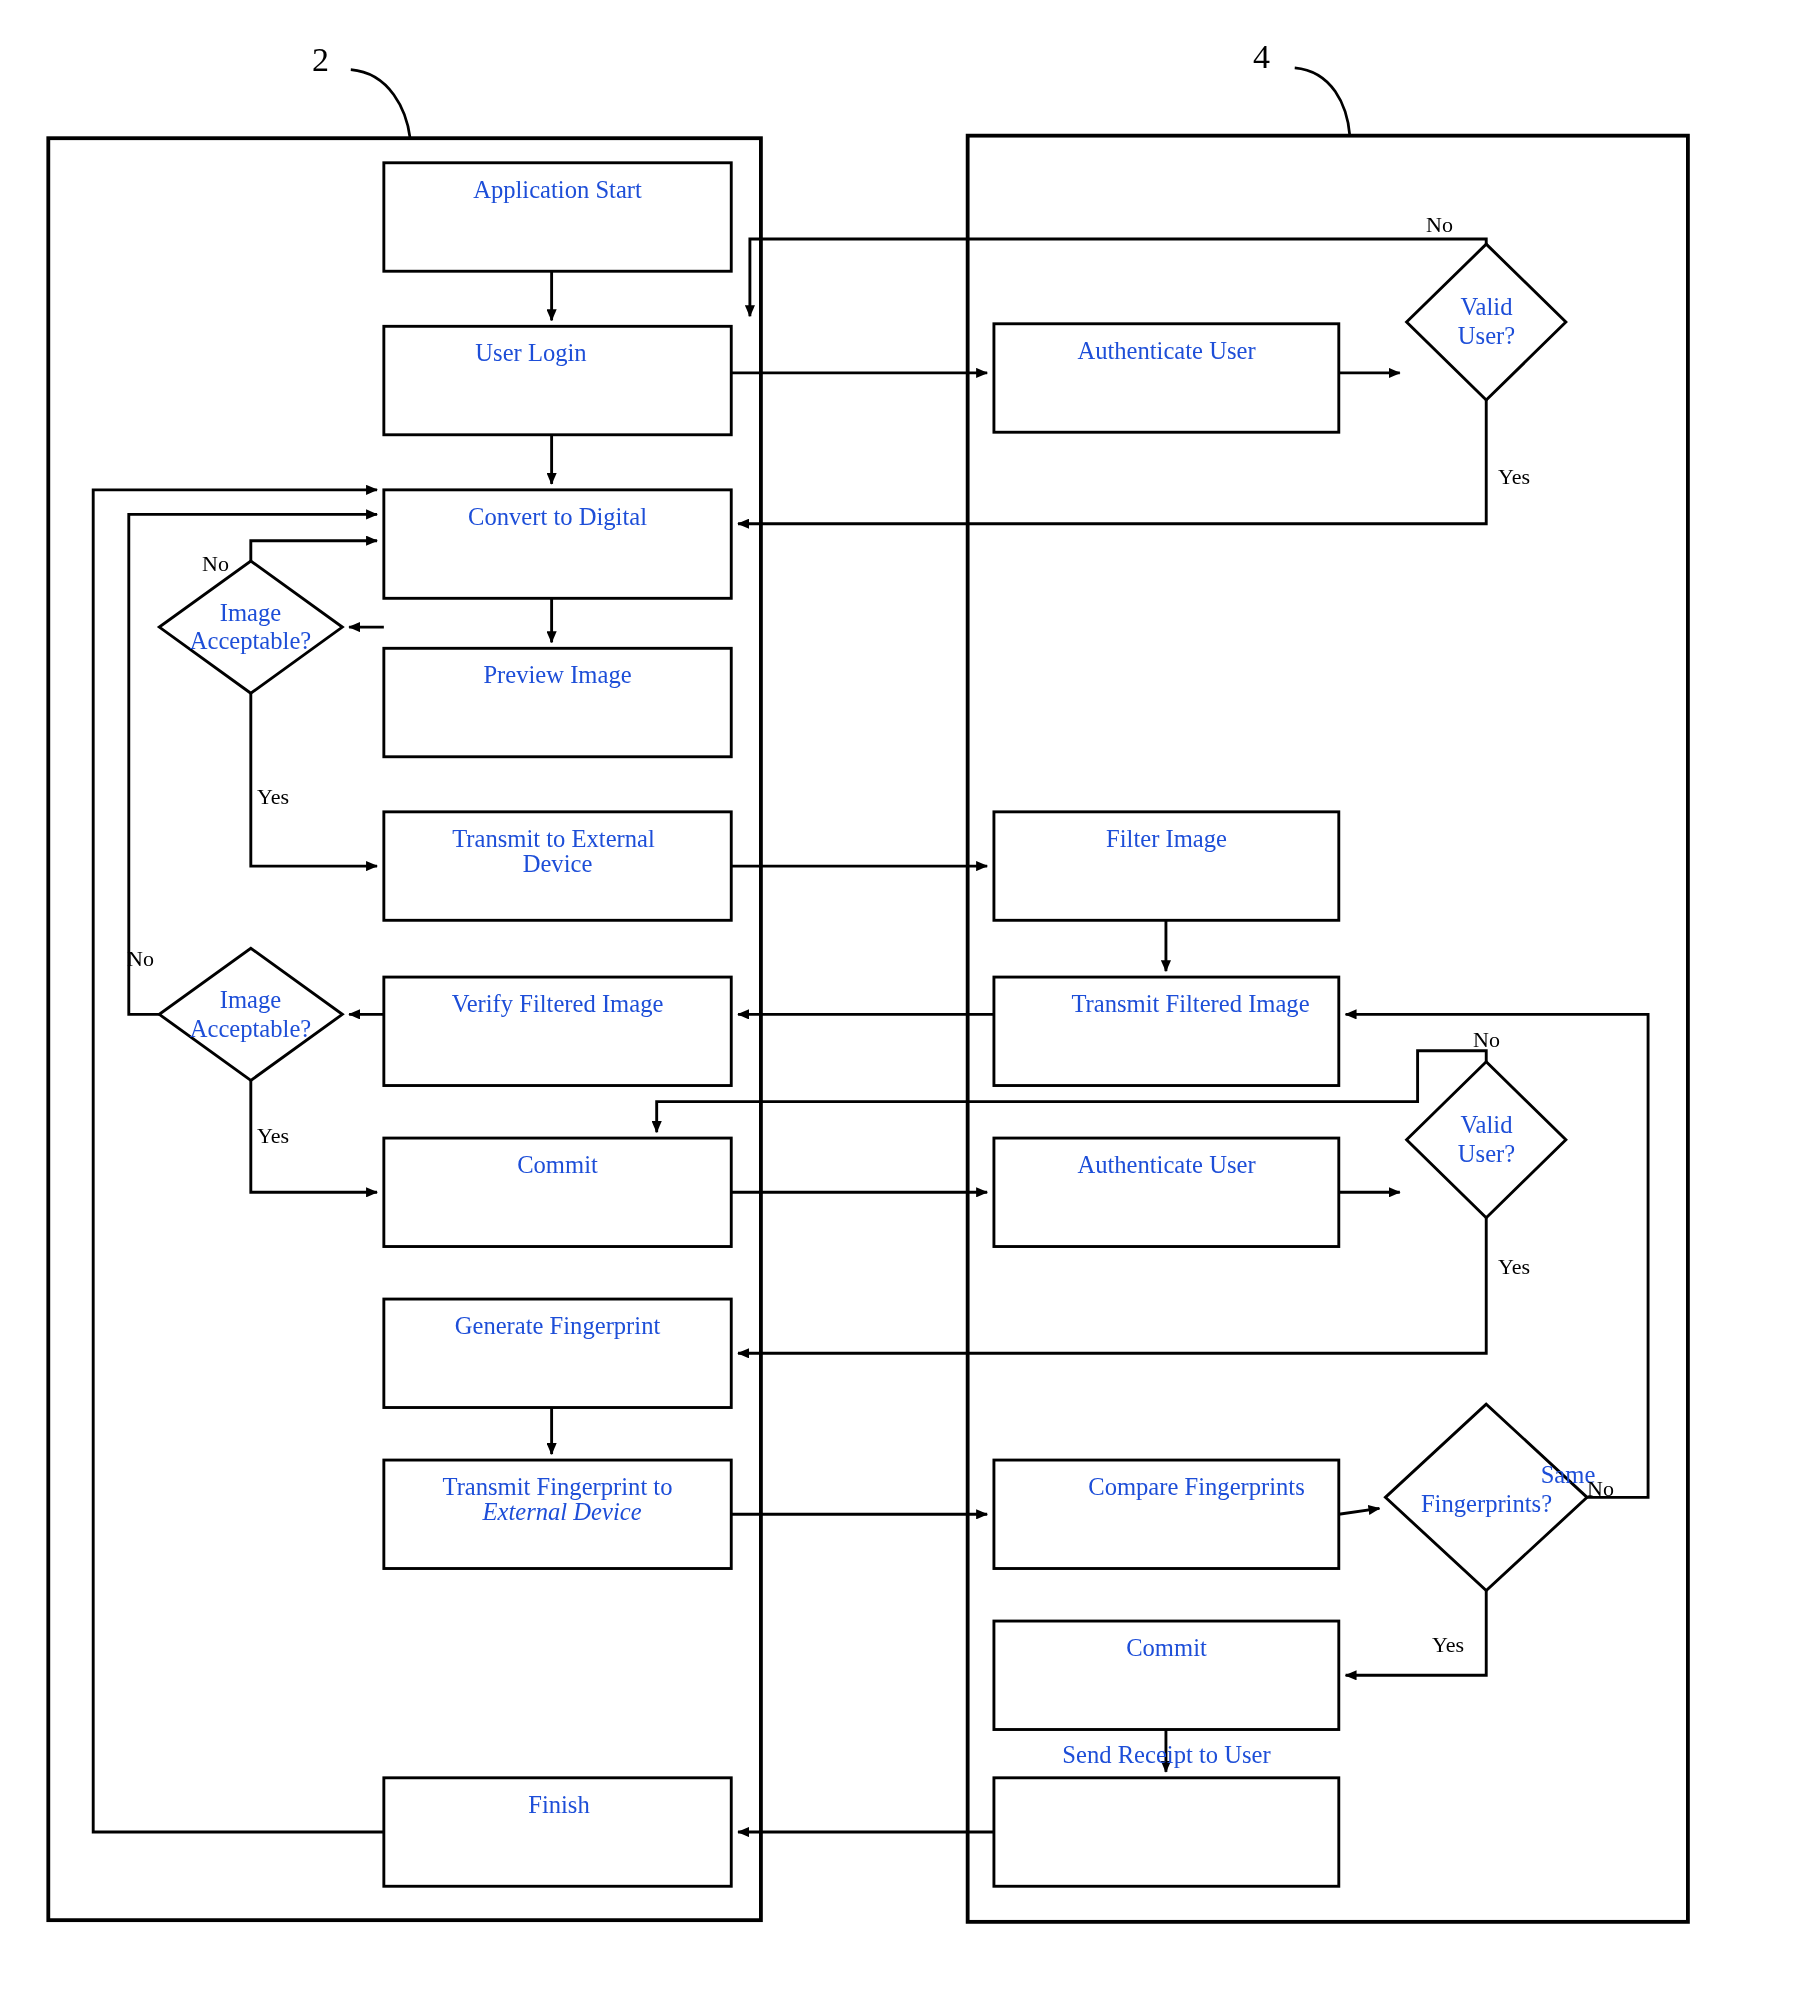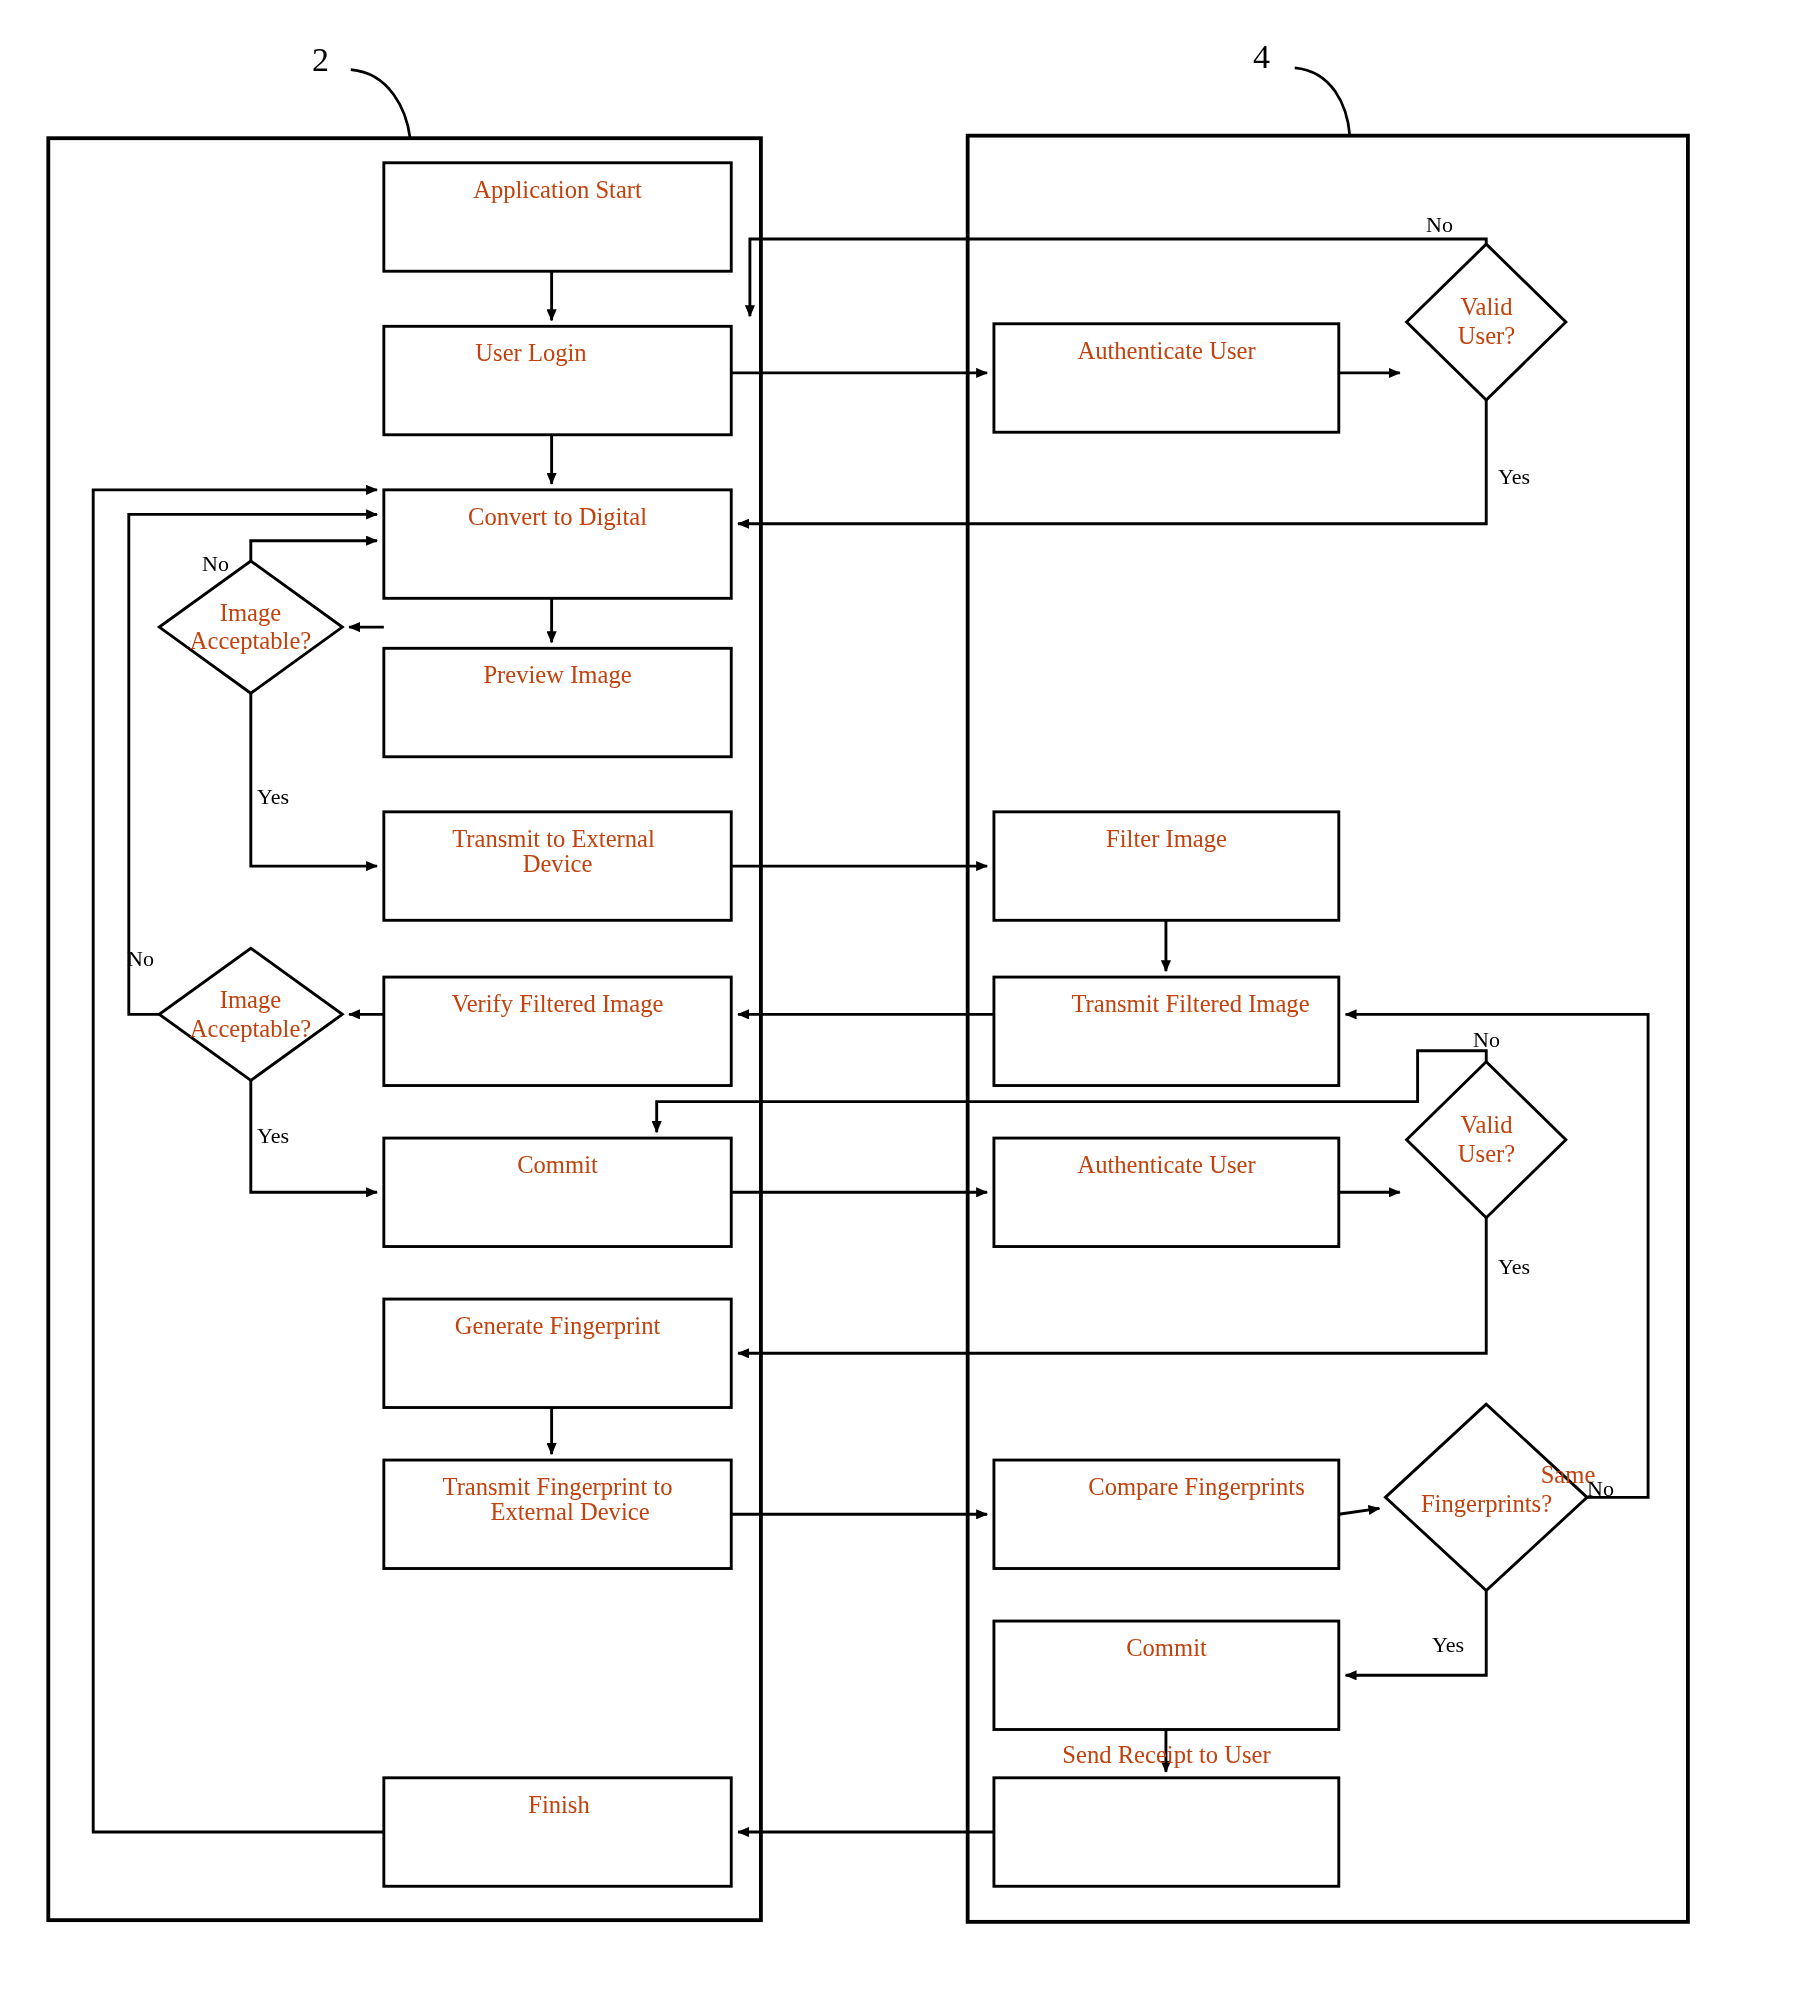--- a/index.html
+++ b/index.html
@@ -1,21 +1,21 @@
 <!DOCTYPE html>
 <html style="font-size:13.6px"><head>
 <meta charset="utf-8">
 <style>
   html,body{margin:0;padding:0;background:#ffffff;}
   body{width:1815px;height:2016px;font-family:"Liberation Serif",serif;}
   #stage{position:relative;width:1815px;height:2016px;background:#fff;overflow:hidden;}
   svg#flow{position:absolute;left:0;top:0;width:1815px;height:2016px;}
   .node-label{
     position:absolute;display:flex;align-items:center;justify-content:center;
-    text-align:center;color:#c2410c;font-family:"Liberation Serif",serif;
+    text-align:center;color:#1d4ed8;font-family:"Liberation Serif",serif;
     font-size:24.6px;line-height:1.18;pointer-events:none;
   }
   .edge-label{
     position:absolute;color:#000;font-family:"Liberation Serif",serif;
     font-size:22px;white-space:nowrap;pointer-events:none;
   }
   .ref-label{
     position:absolute;color:#000;font-family:"Liberation Serif",serif;
     font-size:34px;white-space:nowrap;pointer-events:none;
   }
@@ -146,21 +146,21 @@
   <div class="node-label proc-top" style="left:384px;top:977px;width:347px;height:108px;">Verify Filtered Image</div>
 
   <div class="node-label" style="left:149px;top:985px;width:203px;height:29px;">Image</div>
   <div class="node-label" style="left:149px;top:1014px;width:203px;height:29px;">Acceptable?</div>
 
   <div class="node-label proc-top" style="left:384px;top:1138px;width:347px;height:108px;">Commit</div>
 
   <div class="node-label proc-top" style="left:384px;top:1299px;width:347px;height:108px;">Generate Fingerprint</div>
 
   <div class="node-label proc-top" style="left:384px;top:1460px;width:347px;height:30.5px;">Transmit Fingerprint to</div>
-  <div class="node-label" style="left:384px;top:1496px;width:372px;height:30.5px;">External Device</div>
+  <div class="node-label" style="left:376px;top:1496px;width:372px;height:30.5px;font-style:italic;">External Device</div>
 
   <div class="node-label proc-top" style="left:384px;top:1778px;width:350px;height:108px;">Finish</div>
 
   <div class="node-label proc-top" style="left:994px;top:324px;width:345px;height:108px;">Authenticate User</div>
 
   <div class="node-label" style="left:1410px;top:292px;width:153px;height:29px;">Valid</div>
   <div class="node-label" style="left:1410px;top:321px;width:153px;height:29px;">User?</div>
 
   <div class="node-label proc-top" style="left:994px;top:812px;width:345px;height:108px;">Filter Image</div>
 

